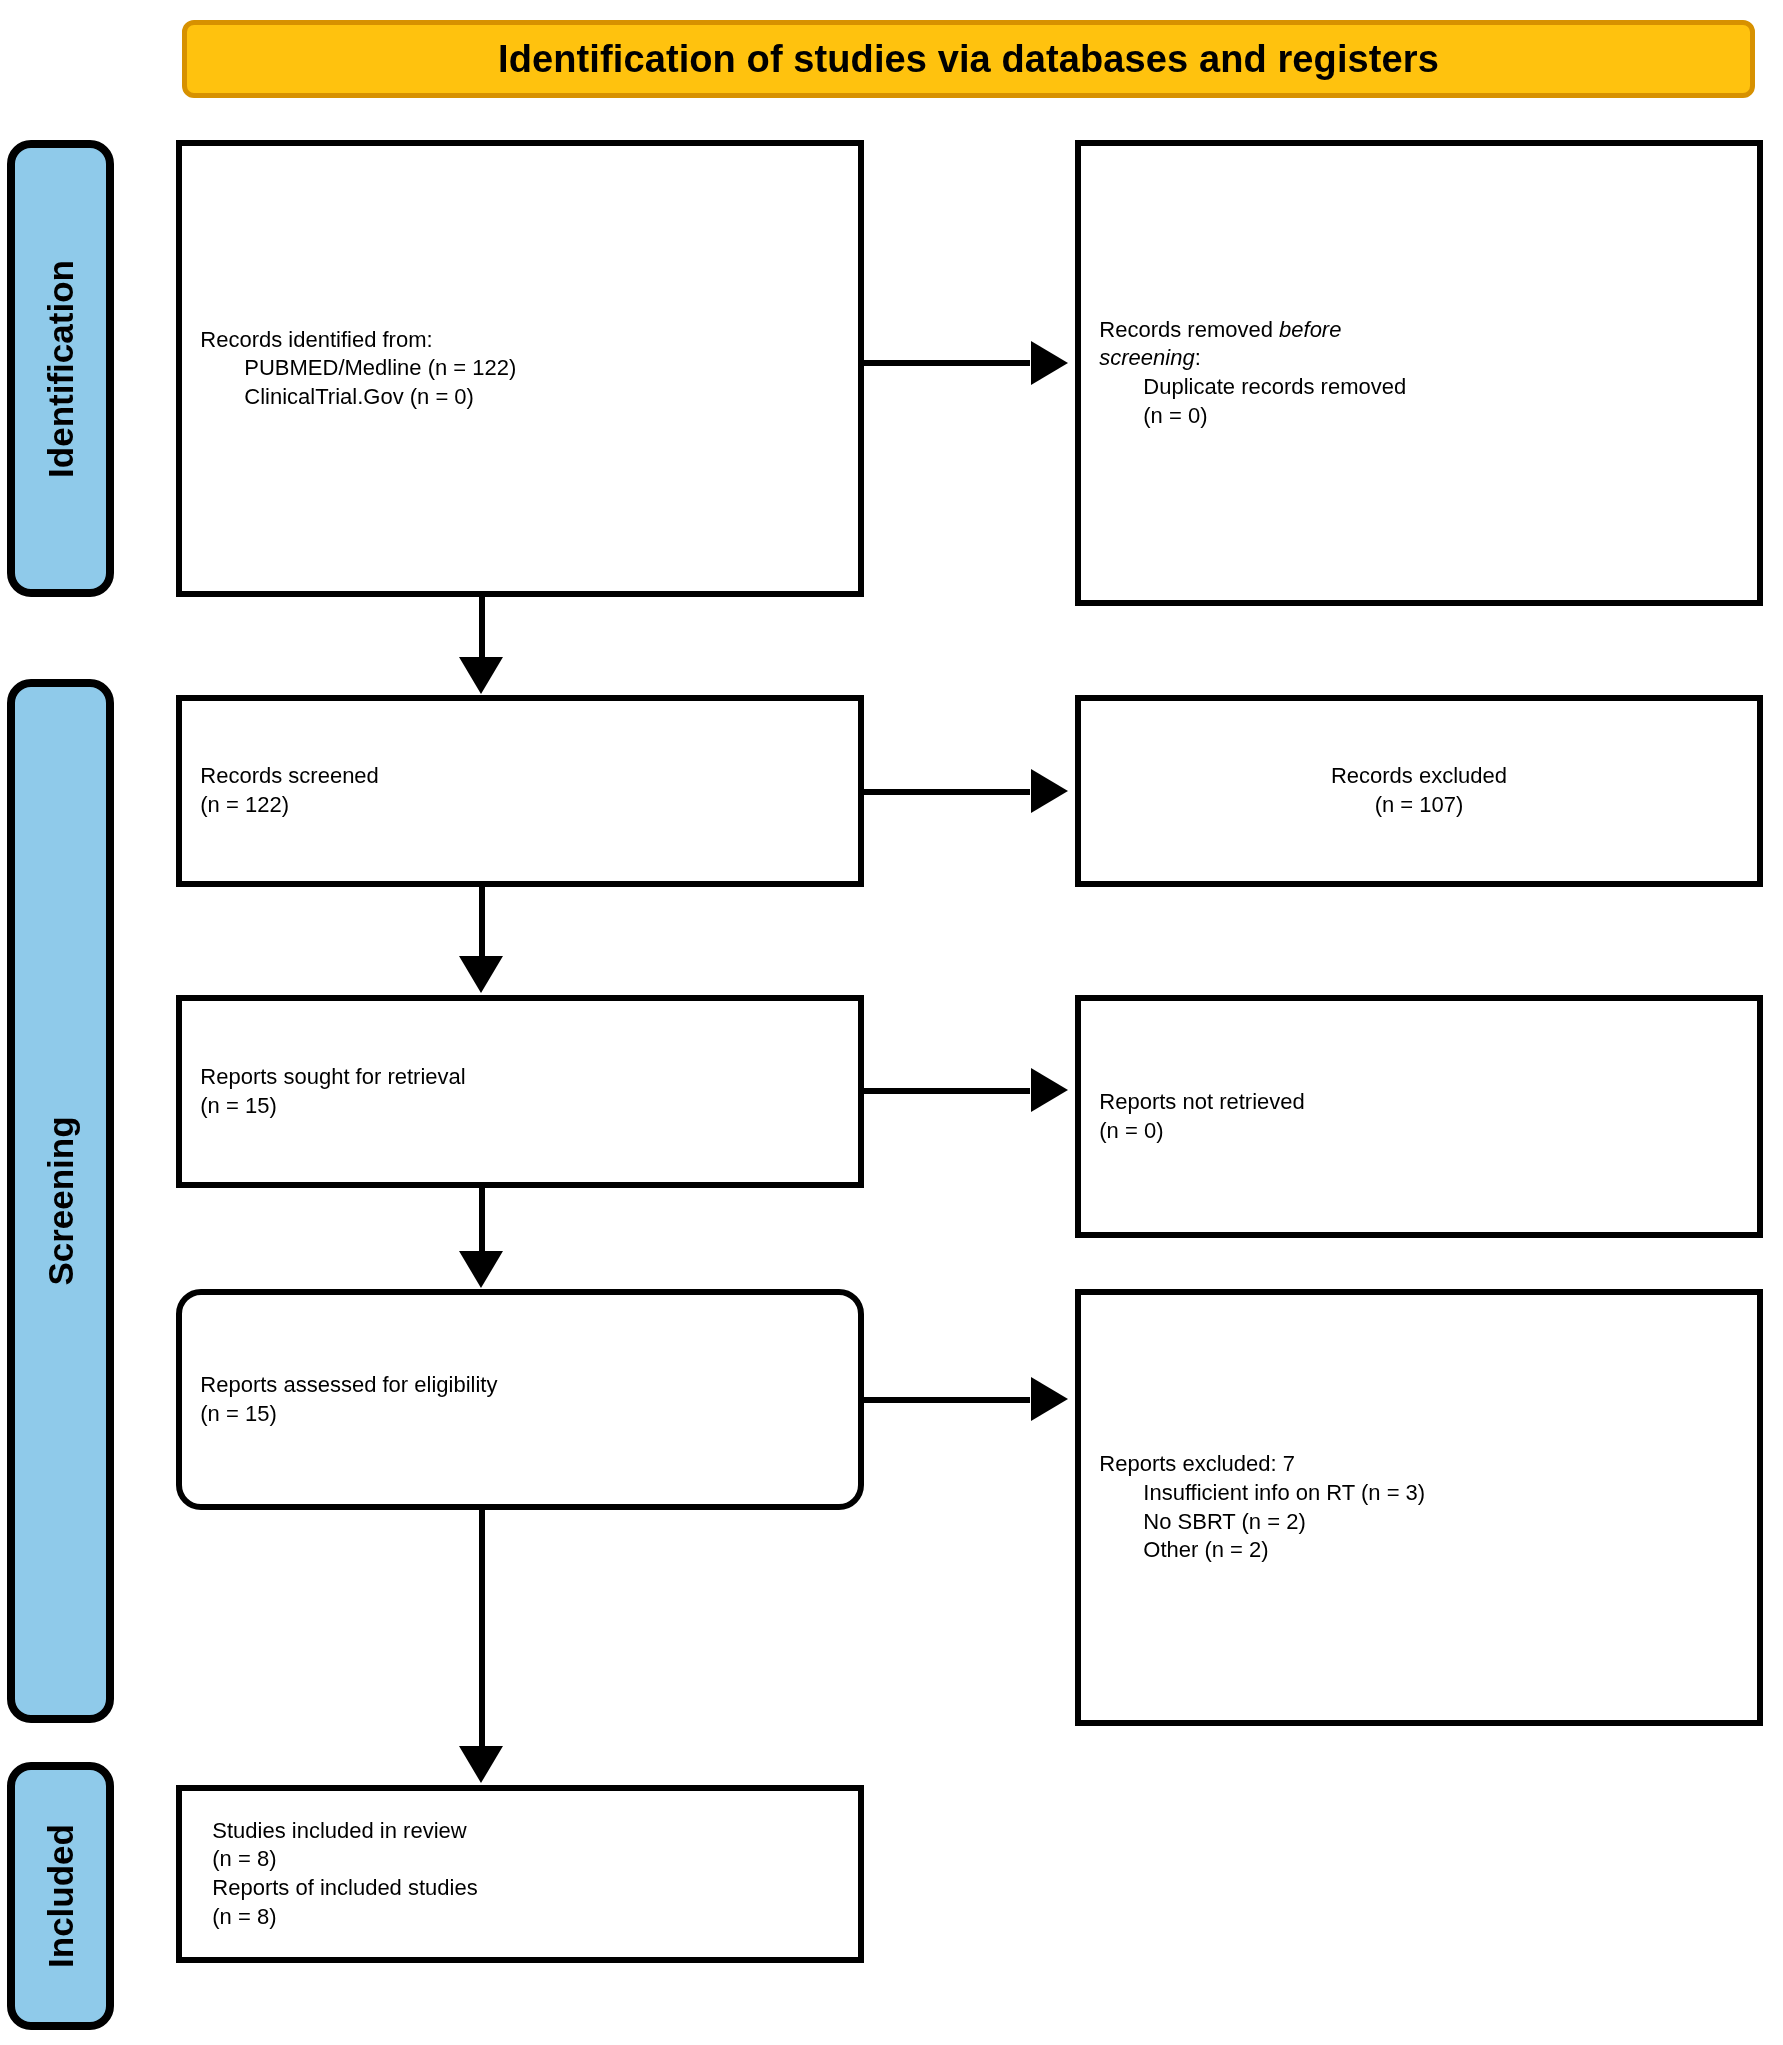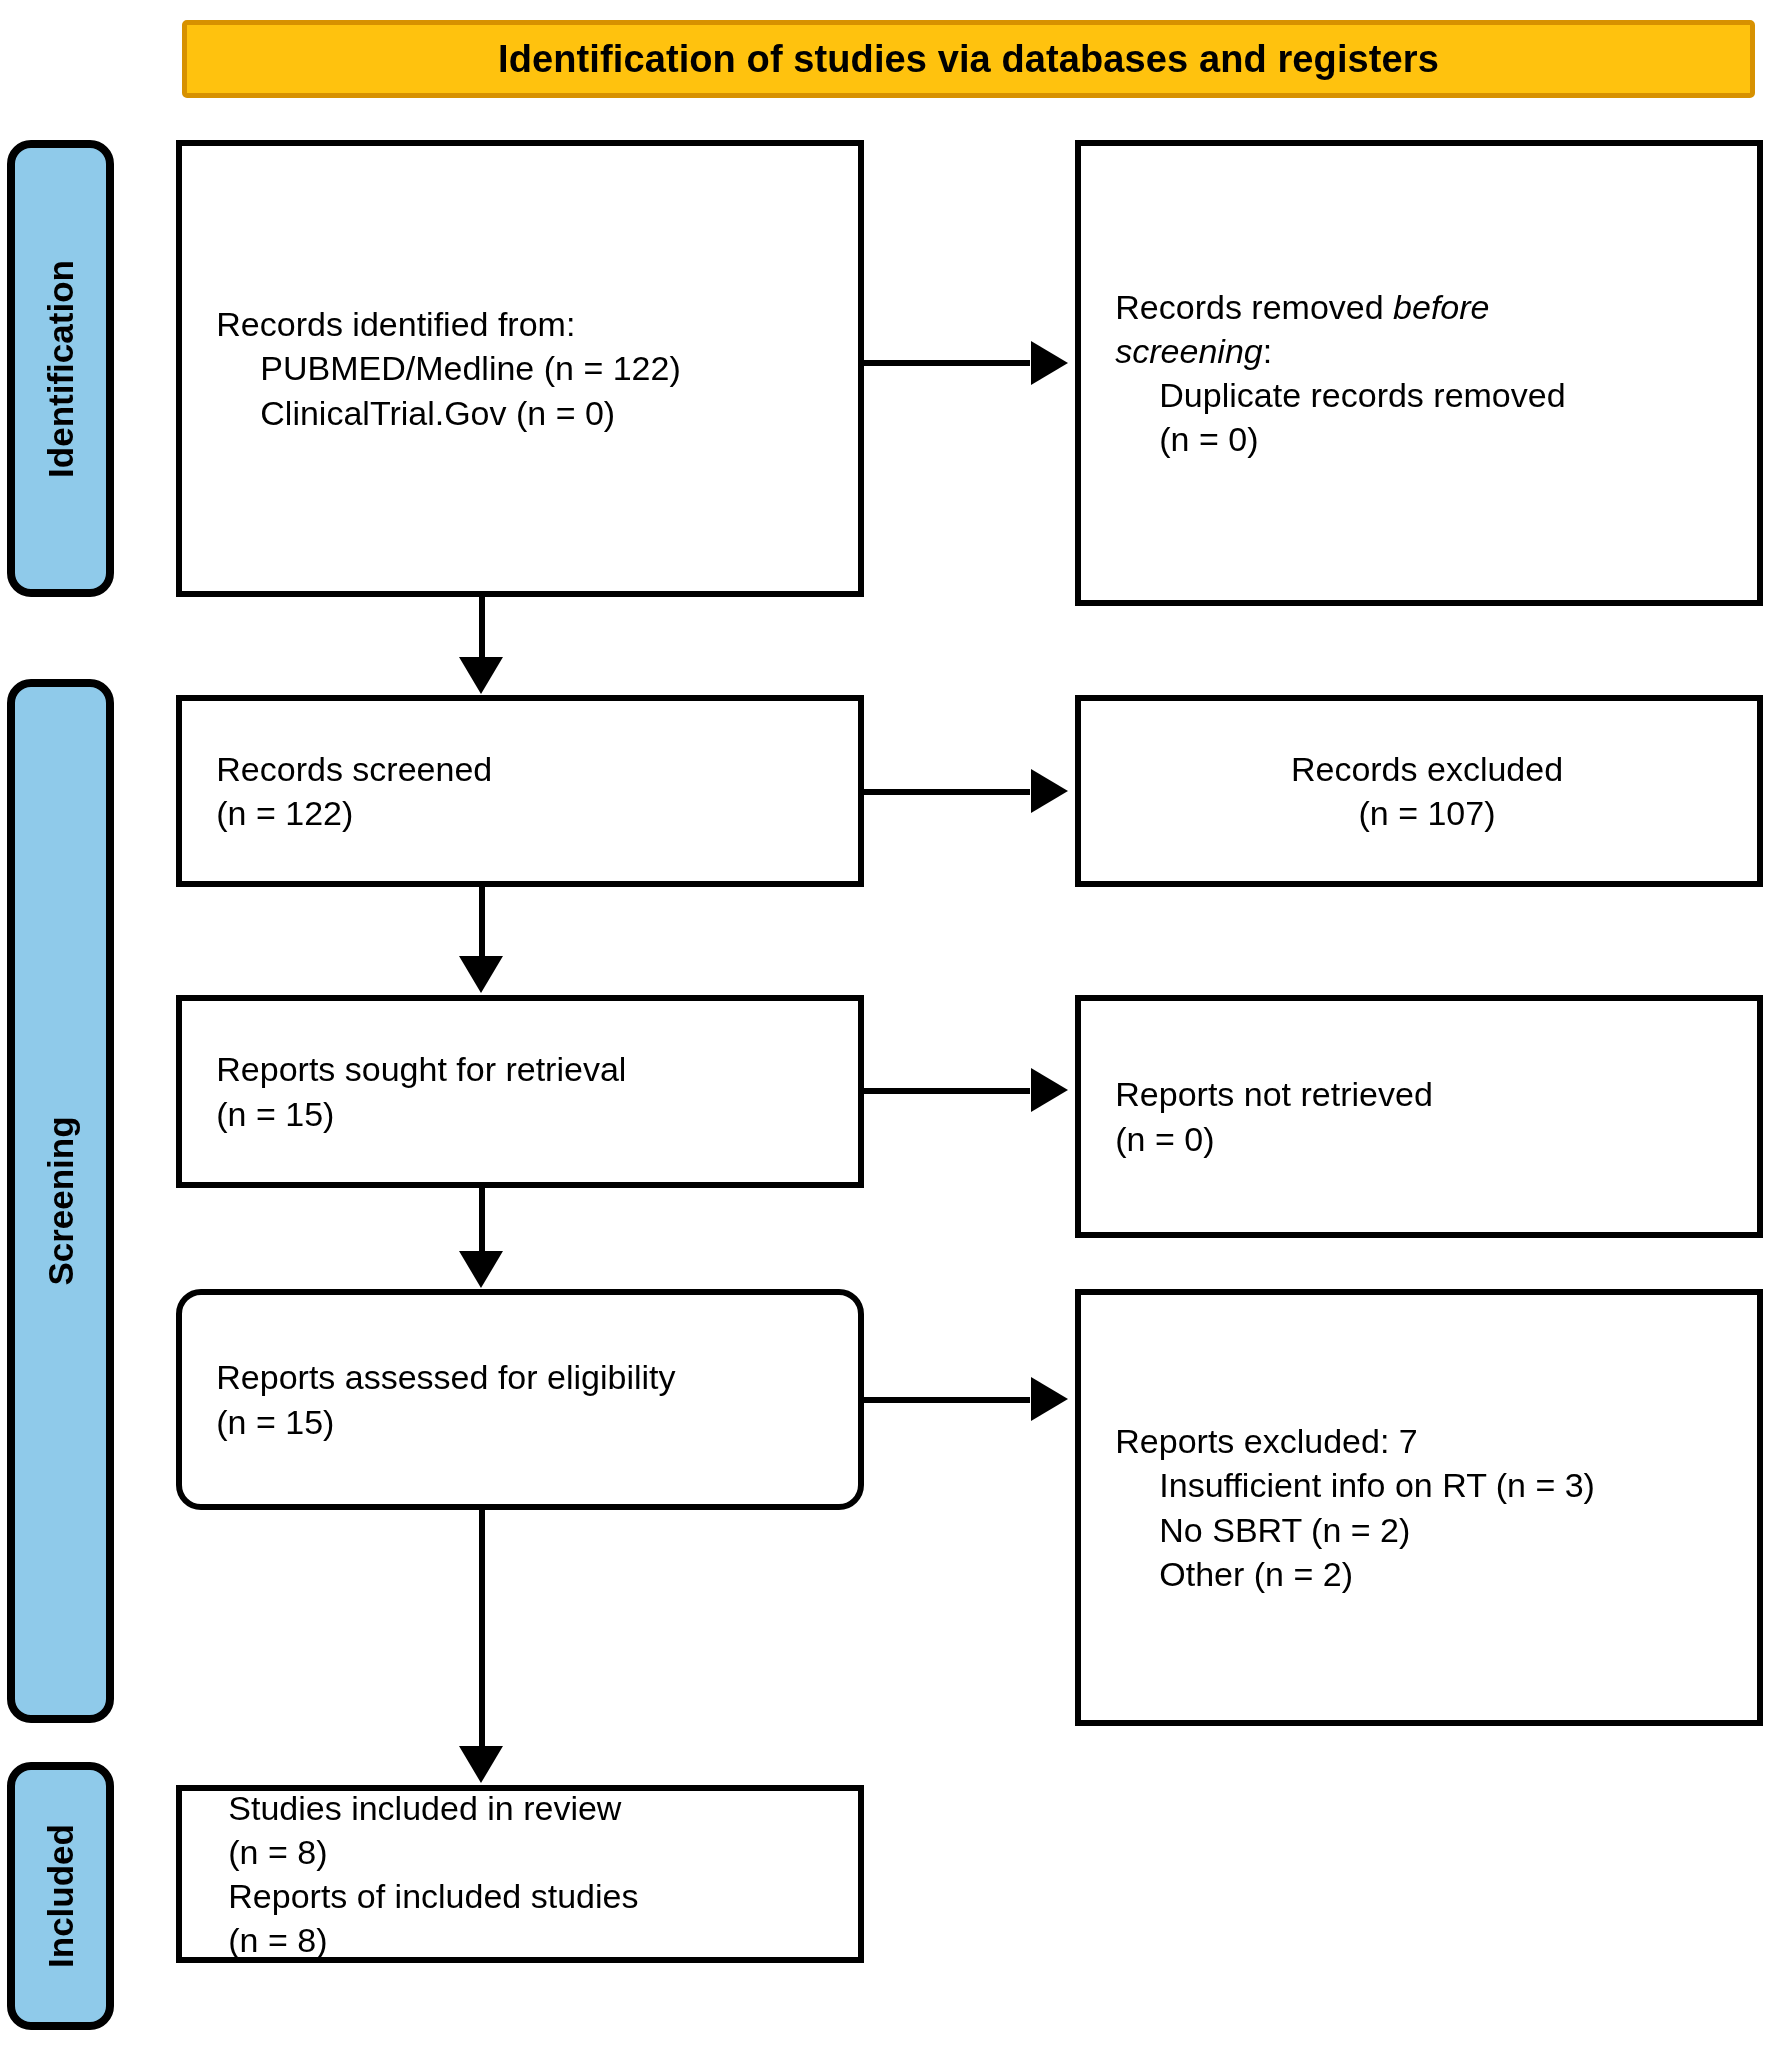--- a/index.html
+++ b/index.html
@@ -22,21 +22,21 @@
 
   
   .header-banner {
     position: absolute;
     left: 182px;
     top: 20px;
     width: 1573px;
     height: 78px;
     background: #FFC20E;
     border: 5px solid #D79100;
-    border-radius: 5px;
+    border-radius: 12px;
     box-sizing: border-box;
     display: flex;
     align-items: center;
     justify-content: center;
   }
   .header-banner .title {
     font-size: 38px;
     font-weight: bold;
     color: #000000;
     letter-spacing: 0.1px;
@@ -72,25 +72,24 @@
   .flow-box {
     position: absolute;
     background: #ffffff;
     border: 6.3px solid #000000;
     box-sizing: border-box;
     display: flex;
     flex-direction: column;
     justify-content: center;
   }
   .flow-box .box-text {
-    font-size: 34px;
+    font-size: 22px;
     line-height: 1.30;
     color: #000000;
     padding: 0 18.3px;
-    margin-left: 16px;
   }
   .flow-box .box-text .line { white-space: nowrap; }
   .flow-box .box-text .indent { padding-left: 44px; }
   .flow-box .box-text .ital { font-style: italic; }
 
   
   .col-left  { left: 176px;  width: 688px; }
   .col-right { left: 1075px; width: 688px; }
 
   

